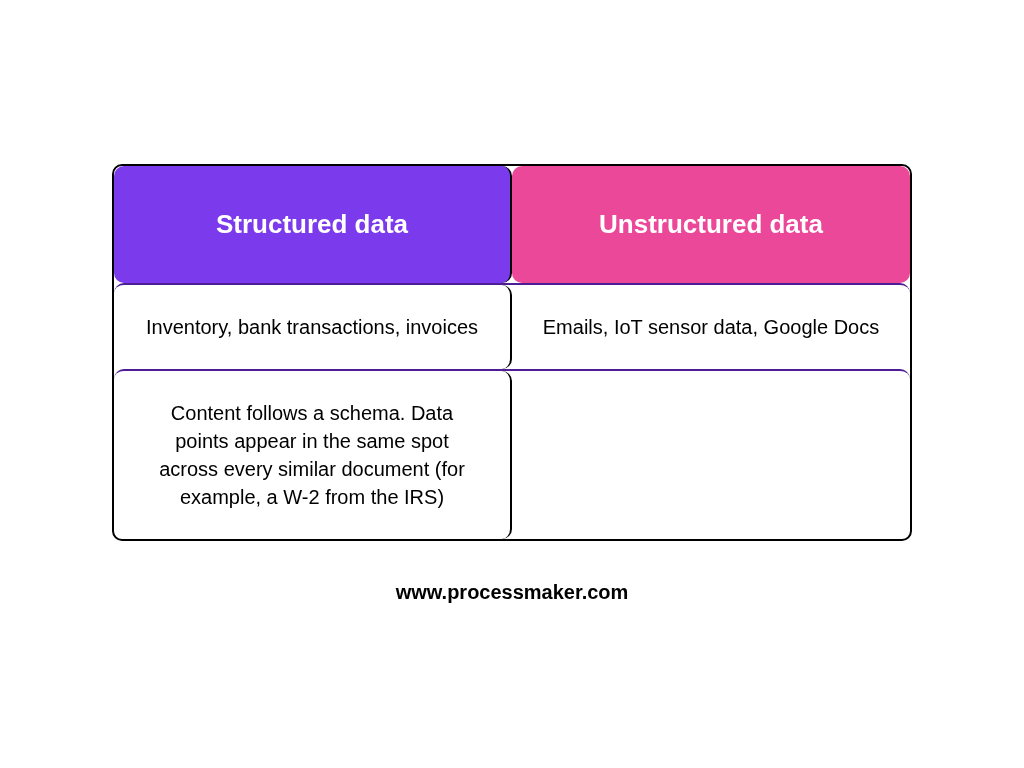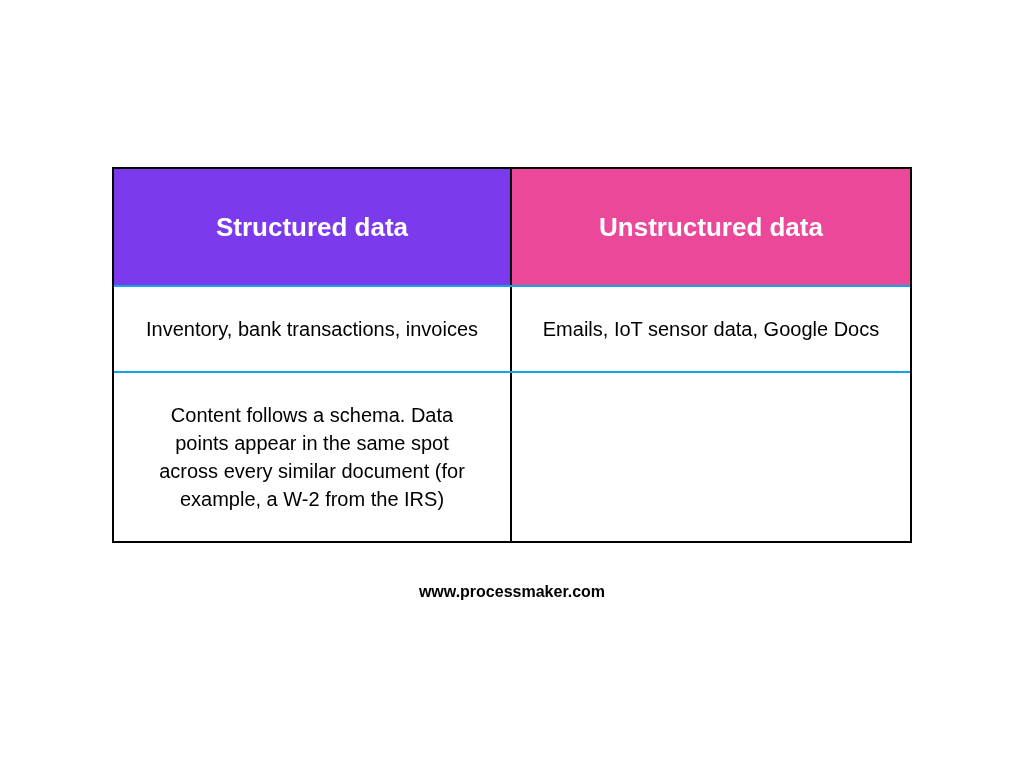--- a/index.html
+++ b/index.html
@@ -1,18 +1,19 @@
 <!DOCTYPE html>
 <html><head>
   <meta charset="utf-8">
   <style>
     * {
       margin: 0;
       padding: 0;
       box-sizing: border-box;
+      border-radius: 10px;
     }
     body {
       width: 1024px;
       height: 768px;
       background: #ffffff;
       font-family: 'Segoe UI', Arial, sans-serif;
       display: flex;
       flex-direction: column;
       align-items: center;
       justify-content: center;
@@ -43,29 +44,29 @@
       color: #ffffff;
       padding: 40px 30px;
     }
     .header-left {
       background-color: #7c3aed;
     }
     .header-right {
       background-color: #ec4899;
     }
     .body-row {
-      border-top: 2px solid #0ea5e9;
+      border-top: 2px solid #4c1d95;
       align-items: flex-end;
     }
     .cell-left {
       border-right: 2px solid #000000;
     }
     .footer-text {
       margin-top: 40px;
-      font-size: 16px;
+      font-size: 20px;
       font-weight: 600;
       color: #000000;
       text-align: center;
     }
   </style>
 </head>
 <body>
 
 <div class="table-container">
   <div class="table-row">

